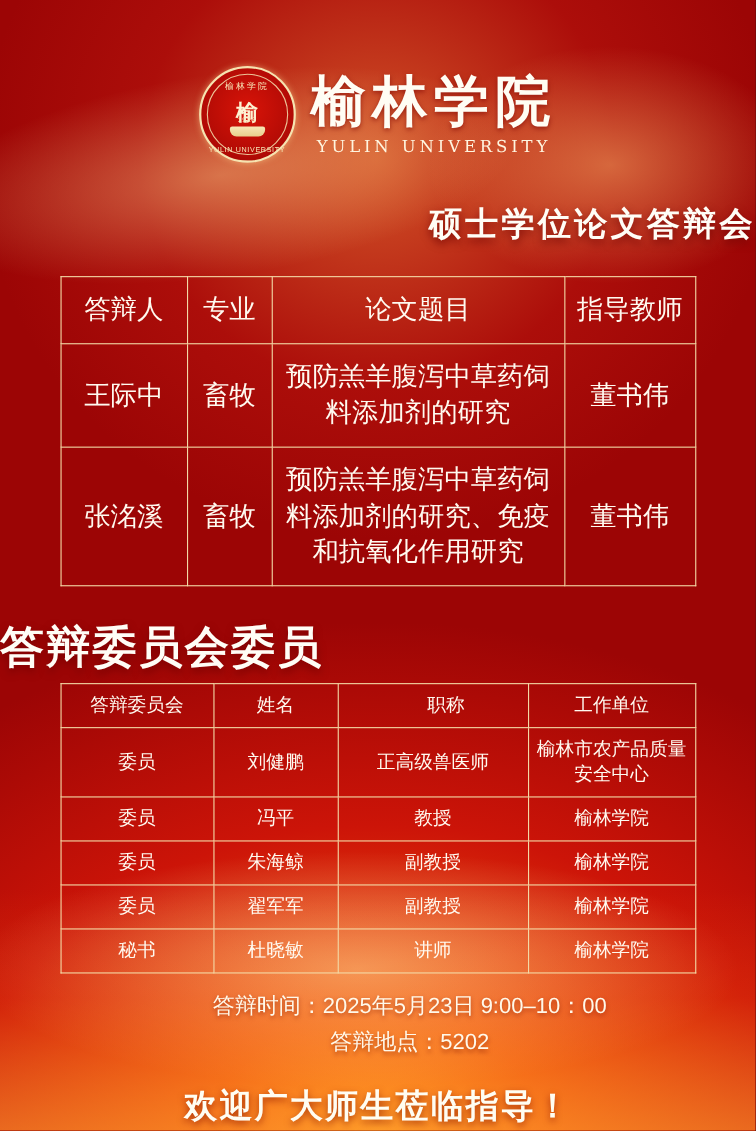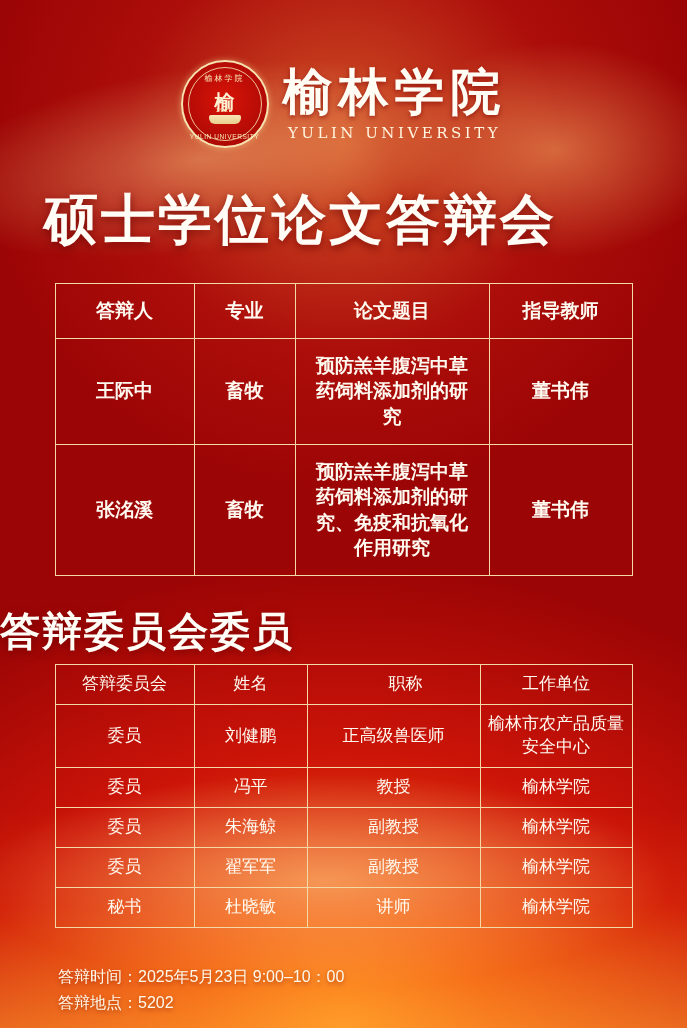--- a/index.html
+++ b/index.html
@@ -146,29 +146,28 @@
   .wordmark .en {
     font-family: "DejaVu Serif", serif;
     font-size: 15px;
     color: #fff6e0;
     letter-spacing: 3.5px;
     margin-top: 5px;
   }
 
   
   .main-title {
-    text-align: left;
+    text-align: right;
     margin-top: 34px;
-    font-size: 54px;
+    font-size: 30px;
     font-weight: bold;
     color: #fffdf6;
     letter-spacing: 3px;
     text-shadow: 0 3px 8px rgba(110,0,0,0.75);
     font-family: "DejaVu Sans", sans-serif;
-    margin-left: 44px;
   }
 
   
   .table-wrap {
     margin: 0 auto;
     width: 578px;
   }
   table {
     width: 100%;
     border-collapse: collapse;
@@ -177,23 +176,22 @@
   table td, table th {
     border: 1px solid #f3d9a6;
     text-align: center;
     font-weight: normal;
     color: #fffaf0;
     line-height: 1.35;
   }
   
   .thesis-table { margin-top: 26px; }
   .thesis-table td, .thesis-table th {
-    font-size: 19px;
-    padding: 14px 17px;
-    font-weight: bold;
+    font-size: 24px;
+    padding: 14px 5px;
   }
   .thesis-table .c-name  { width: 104px; }
   .thesis-table .c-major { width: 66px; }
   .thesis-table .c-adv   { width: 108px; }
 
   
   .section-title {
     text-align: left;
     margin-top: 28px;
     font-size: 40px;
@@ -207,25 +205,26 @@
   .committee-table td, .committee-table th {
     font-size: 17px;
     padding: 8px 4px;
   }
   .committee-table .c-role { width: 130px; }
   .committee-table .c-cname { width: 104px; }
   .committee-table .c-title { width: 140px; padding-left: 28px; }
 
   
   .info {
-    margin: 36px 0 0 58px;
+    margin: 14px 0 0 58px;
     color: #fff9ea;
-    font-size: 16px;
+    font-size: 20px;
     line-height: 1.65;
     text-shadow: 0 2px 4px rgba(130,20,0,0.55);
+    text-align: center;
   }
   .welcome {
     margin-top: 20px;
     text-align: center;
     font-size: 30px;
     font-weight: bold;
     color: #fffdf2;
     letter-spacing: 2px;
     font-family: "DejaVu Serif", serif;
     text-shadow: 0 3px 7px rgba(140,20,0,0.7);

